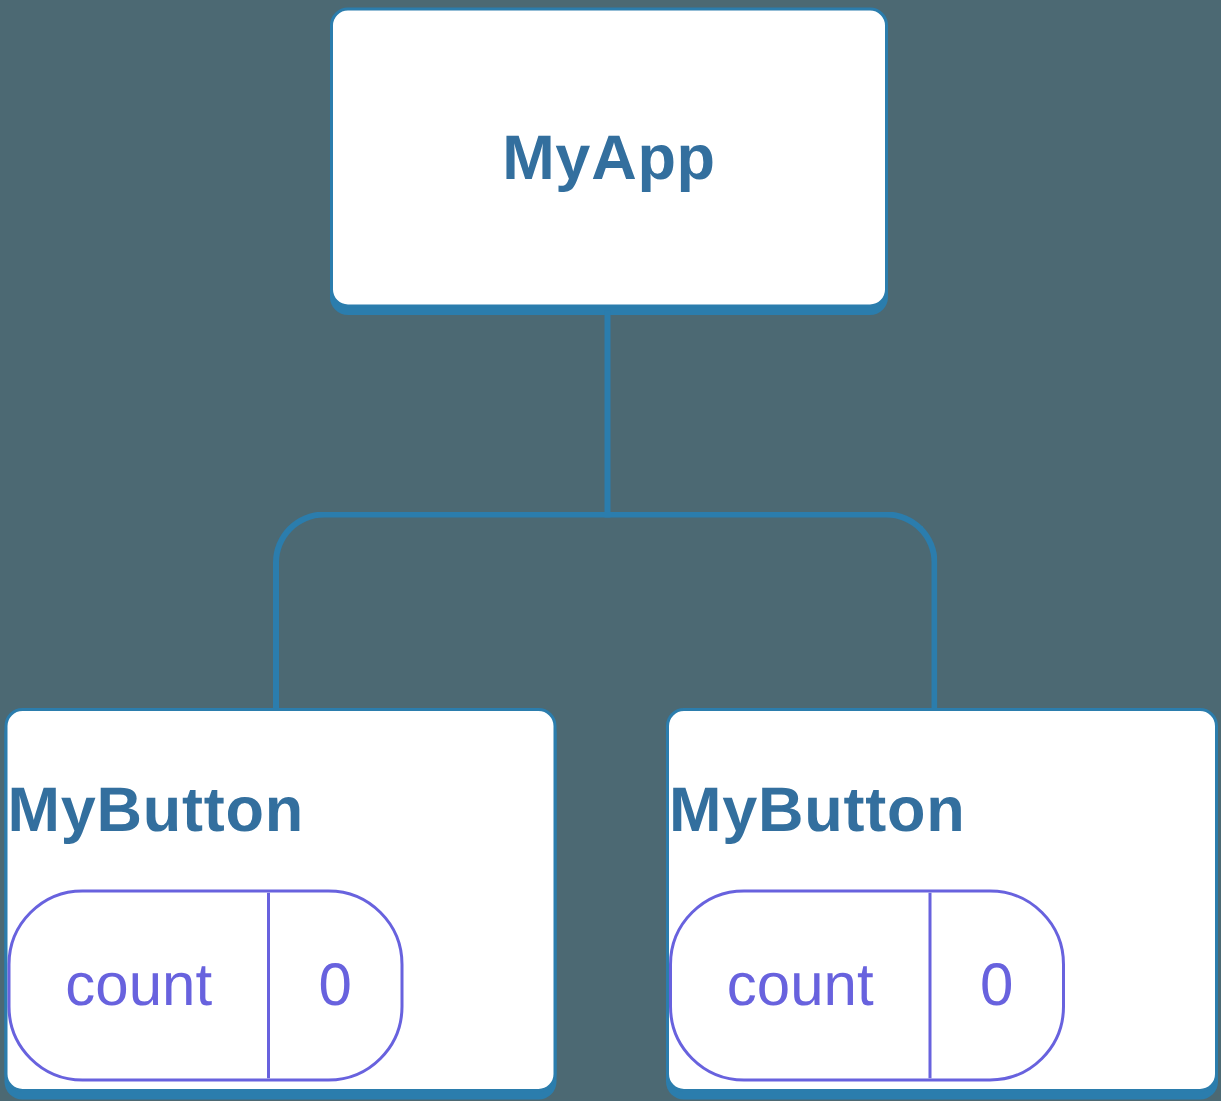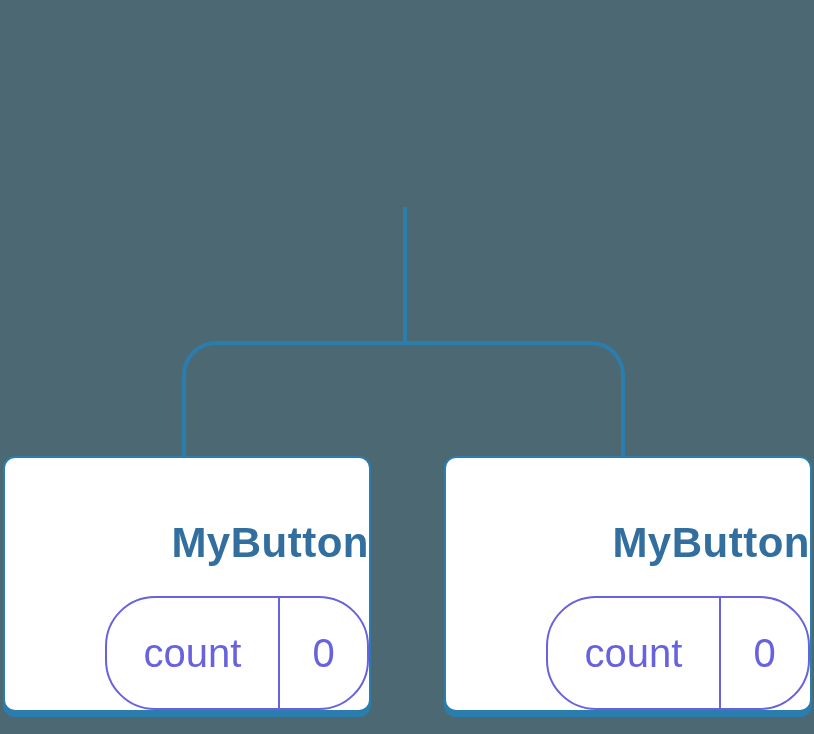--- a/index.html
+++ b/index.html
@@ -27,24 +27,24 @@
     border: 2px solid var(--connector);
     border-radius: 12px;
     box-shadow: 0 5px 0 0 var(--connector);
   }
   .card.root {
     left: 220px; top: 5px;
     width: 372px; height: 200px;
     display: flex; align-items: center; justify-content: center;
   }
   .card.child {
-    top: 456px;
+    top: 472px;
     width: 368px; height: 256px;
-    display: flex; flex-direction: column; align-items: flex-end;
-    padding-top: 60px;
+    display: flex; flex-direction: column; align-items: flex-start;
+    padding-top: 41px;
   }
   .card.child.left  { left: 3px; }
   .card.child.right { left: 444px; }
   .node-label {
     color: var(--node-label);
     font-size: 42px;
     font-weight: 700;
     line-height: 50px;
     letter-spacing: 0.5px;
   }
@@ -85,20 +85,23 @@
     color: var(--state-accent);
     font-size: 40px;
     font-weight: 400;
   }
 </style>
 </head>
 <body>
 
 <div class="stage">
 
+  <div class="card root">
+    <span class="node-label">MyApp</span>
+  </div>
 
   <div class="connector-vertical"></div>
   <div class="connector-bracket"></div>
 
   <div class="card child left">
     <span class="node-label">MyButton</span>
     <div class="state-pill">
       <span class="state-key">count</span>
       <span class="state-value">0</span>
     </div>

